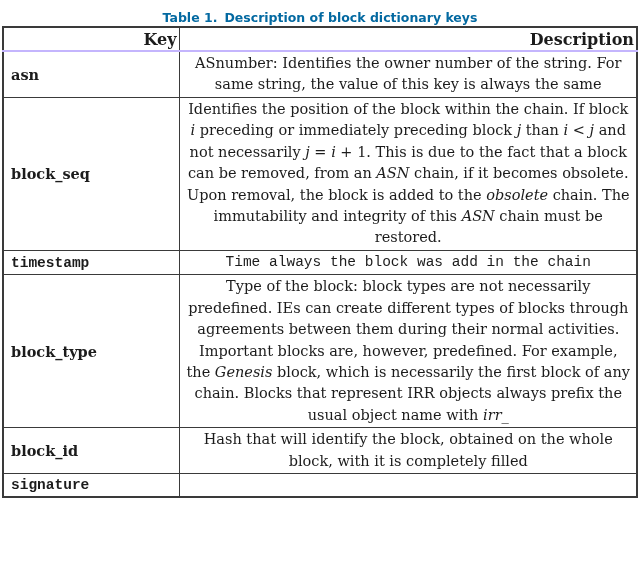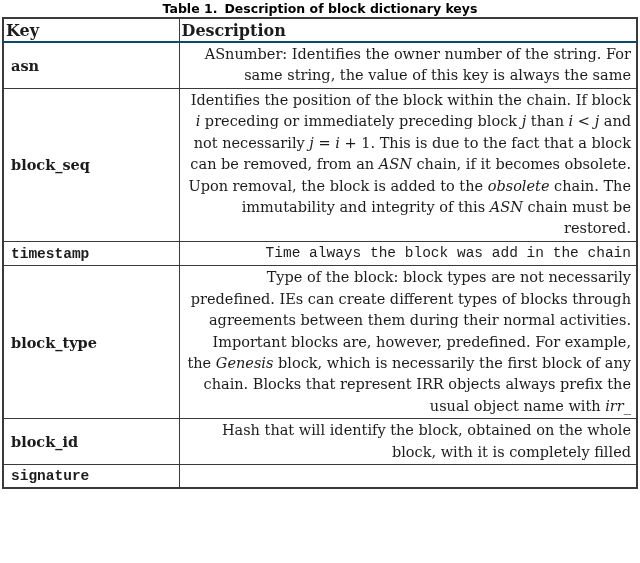--- a/index.html
+++ b/index.html
@@ -19,22 +19,23 @@
     background: #ffffff;
   }
   .caption {
     height: 16px;
     padding-top: 1px;
     text-align: center;
     font-family: "DejaVu Sans", sans-serif;
     font-weight: bold;
     font-size: 12.5px;
     line-height: 15px;
-    color: #000000;
+    color: #0369a1;
     white-space: nowrap;
+    margin-top: 9px;
   }
   .caption .cap-label {
     margin-right: 7px;
   }
   table.blocktable {
     border-collapse: collapse;
     table-layout: fixed;
     width: 636px;
     margin-left: 2px;
     border: 2px solid #3a3a3a;
@@ -42,39 +43,39 @@
     font-size: 14.5px;
     color: #1c1c1c;
   }
   col.col-key  { width: 176px; }
   col.col-desc { width: 458px; }
   table.blocktable th,
   table.blocktable td {
     border: 1px solid #3a3a3a;
   }
   table.blocktable thead th {
-    border-bottom: 2px solid #0c4a6e;
+    border-bottom: 2px solid #c4b5fd;
     font-weight: bold;
     font-size: 16px;
-    text-align: left;
+    text-align: right;
     padding: 1px 2px;
     height: 20px;
   }
   td.key {
     font-weight: bold;
     vertical-align: middle;
     padding: 1px 2px 1px 7px;
     white-space: nowrap;
     overflow: visible;
   }
   td.desc {
     vertical-align: middle;
     padding: 1px 5px 1px 6px;
     line-height: 21.4px;
-    text-align: right;
+    text-align: center;
     margin-top: 20px;
   }
   tr.r-2  td { height: 42px;  }
   tr.r-7  td { height: 150px; }
   tr.r-2s td { height: 43px;  }
   tr.r-1  td { height: 20px; font-family: Liberation Mono, monospace;  }
   .seg-italic { font-style: italic; }
   .seg-bold   { font-weight: bold; }
 </style>
 </head>

